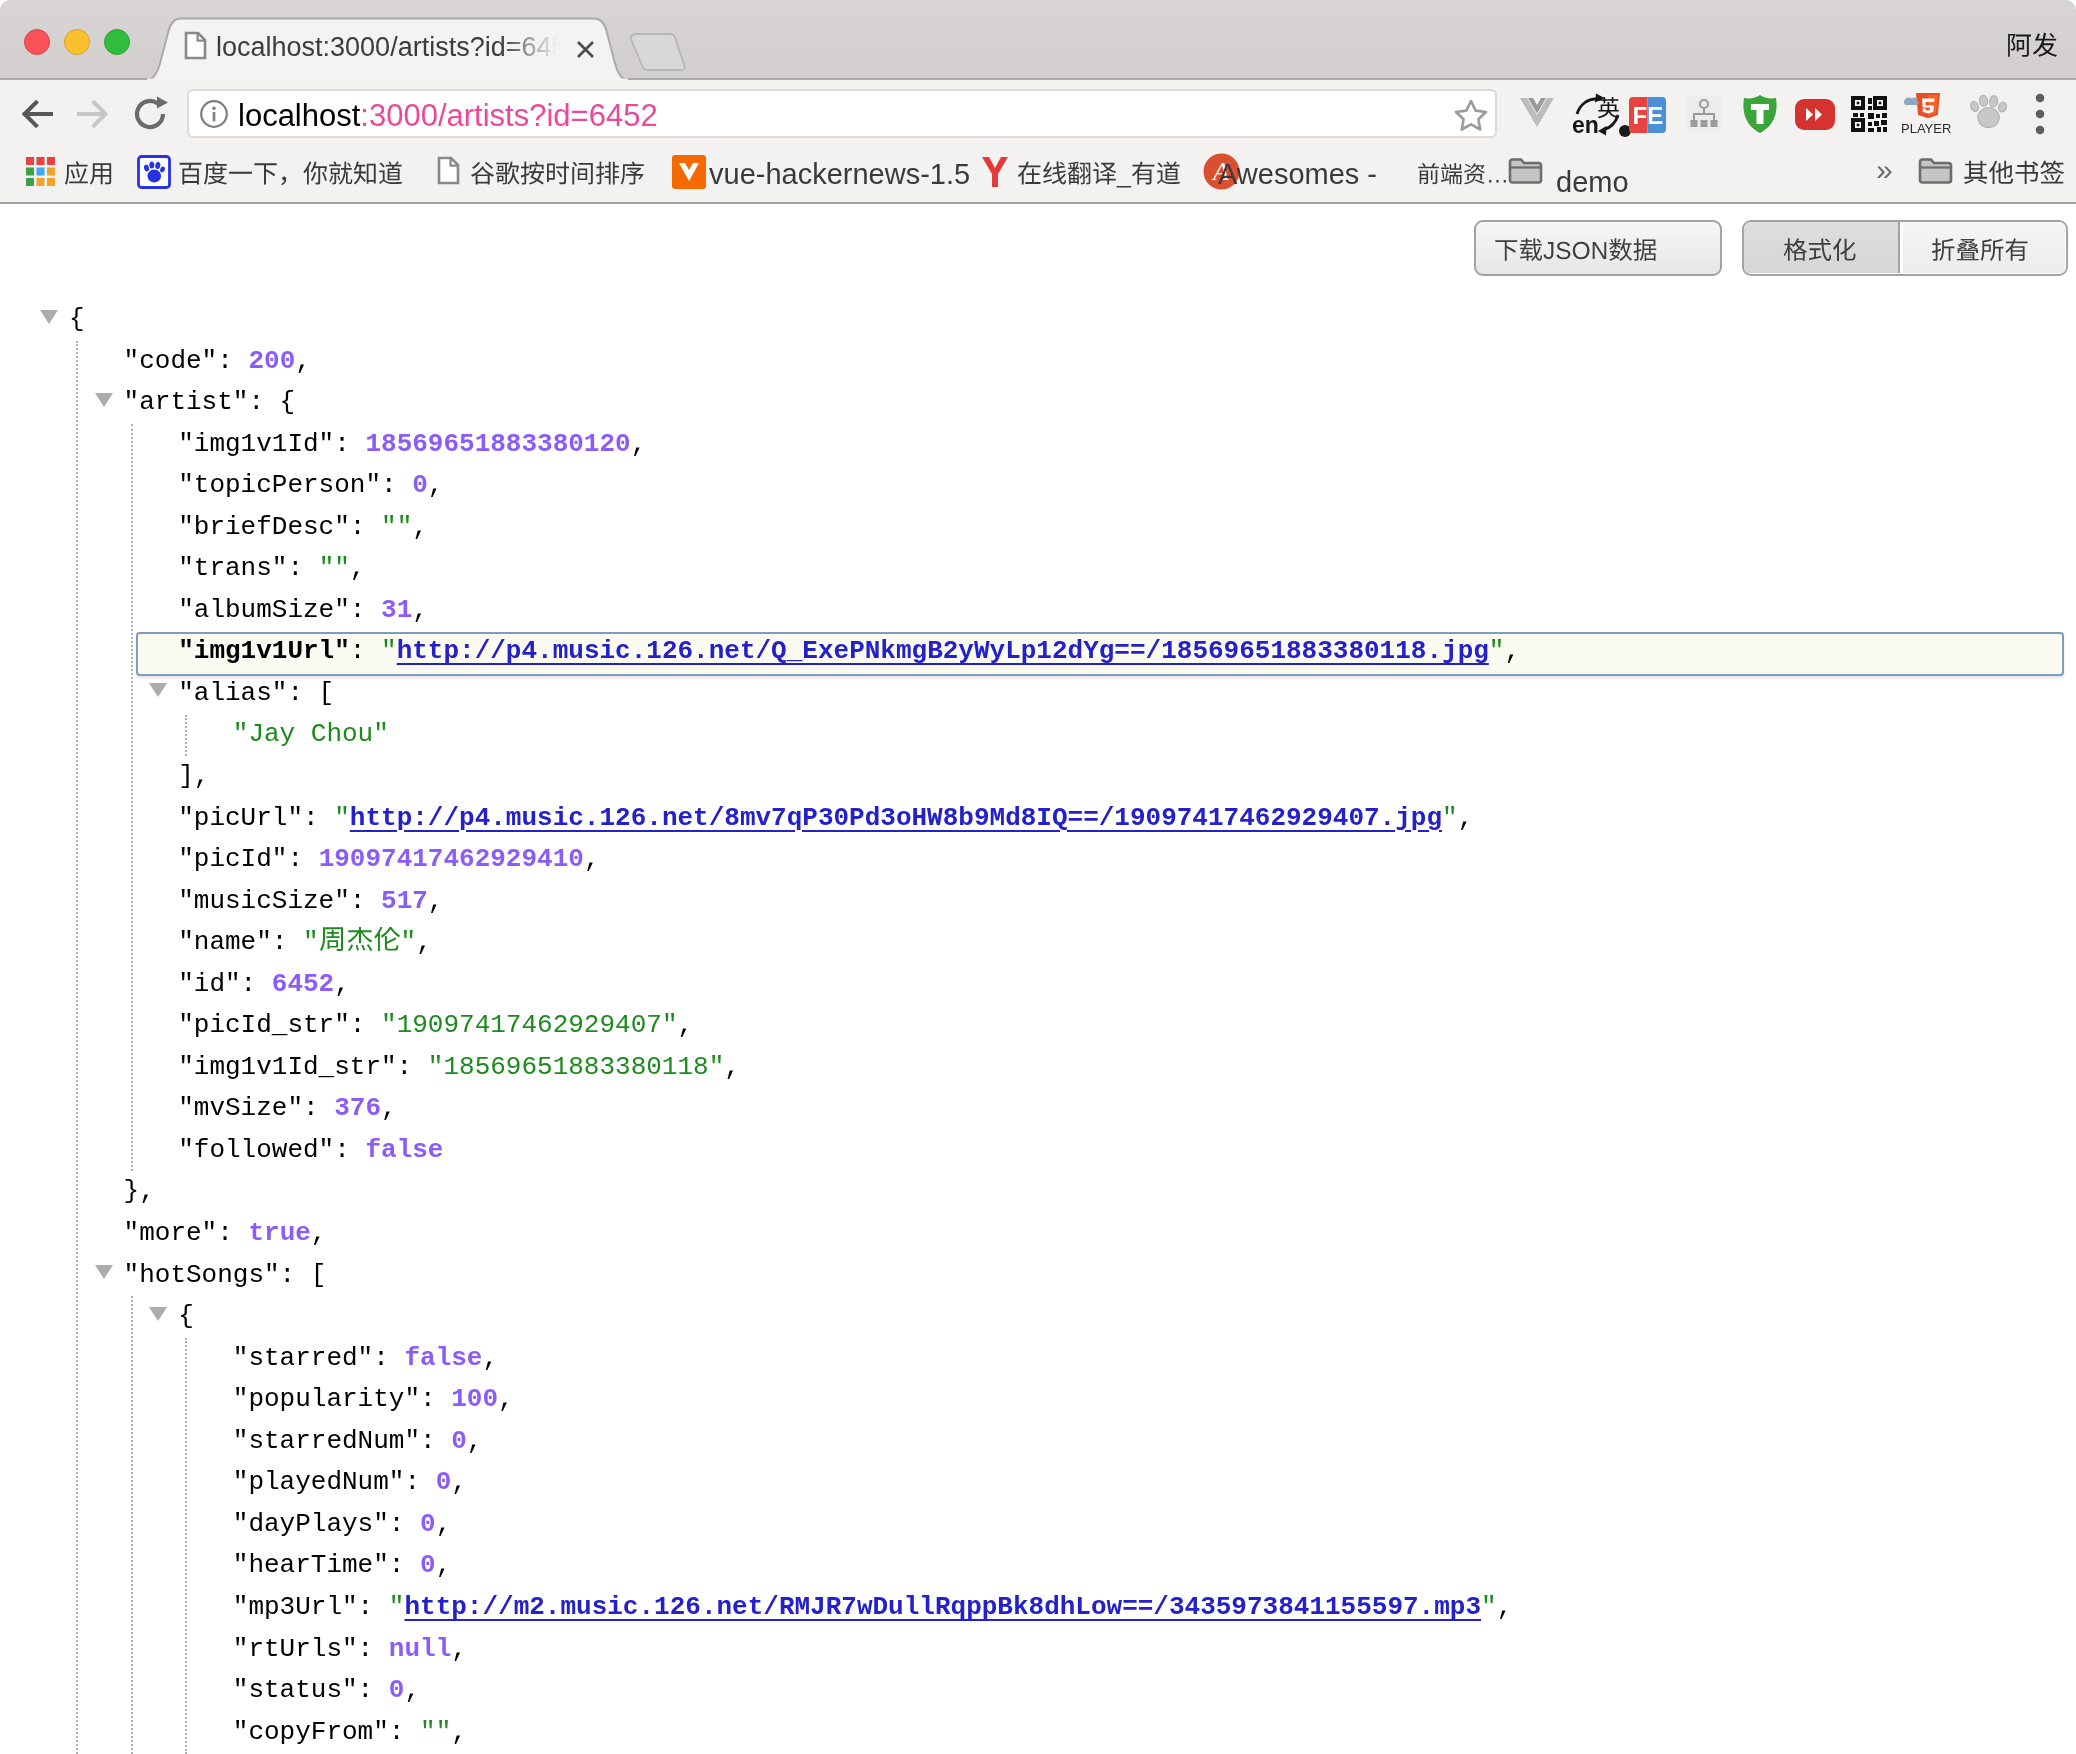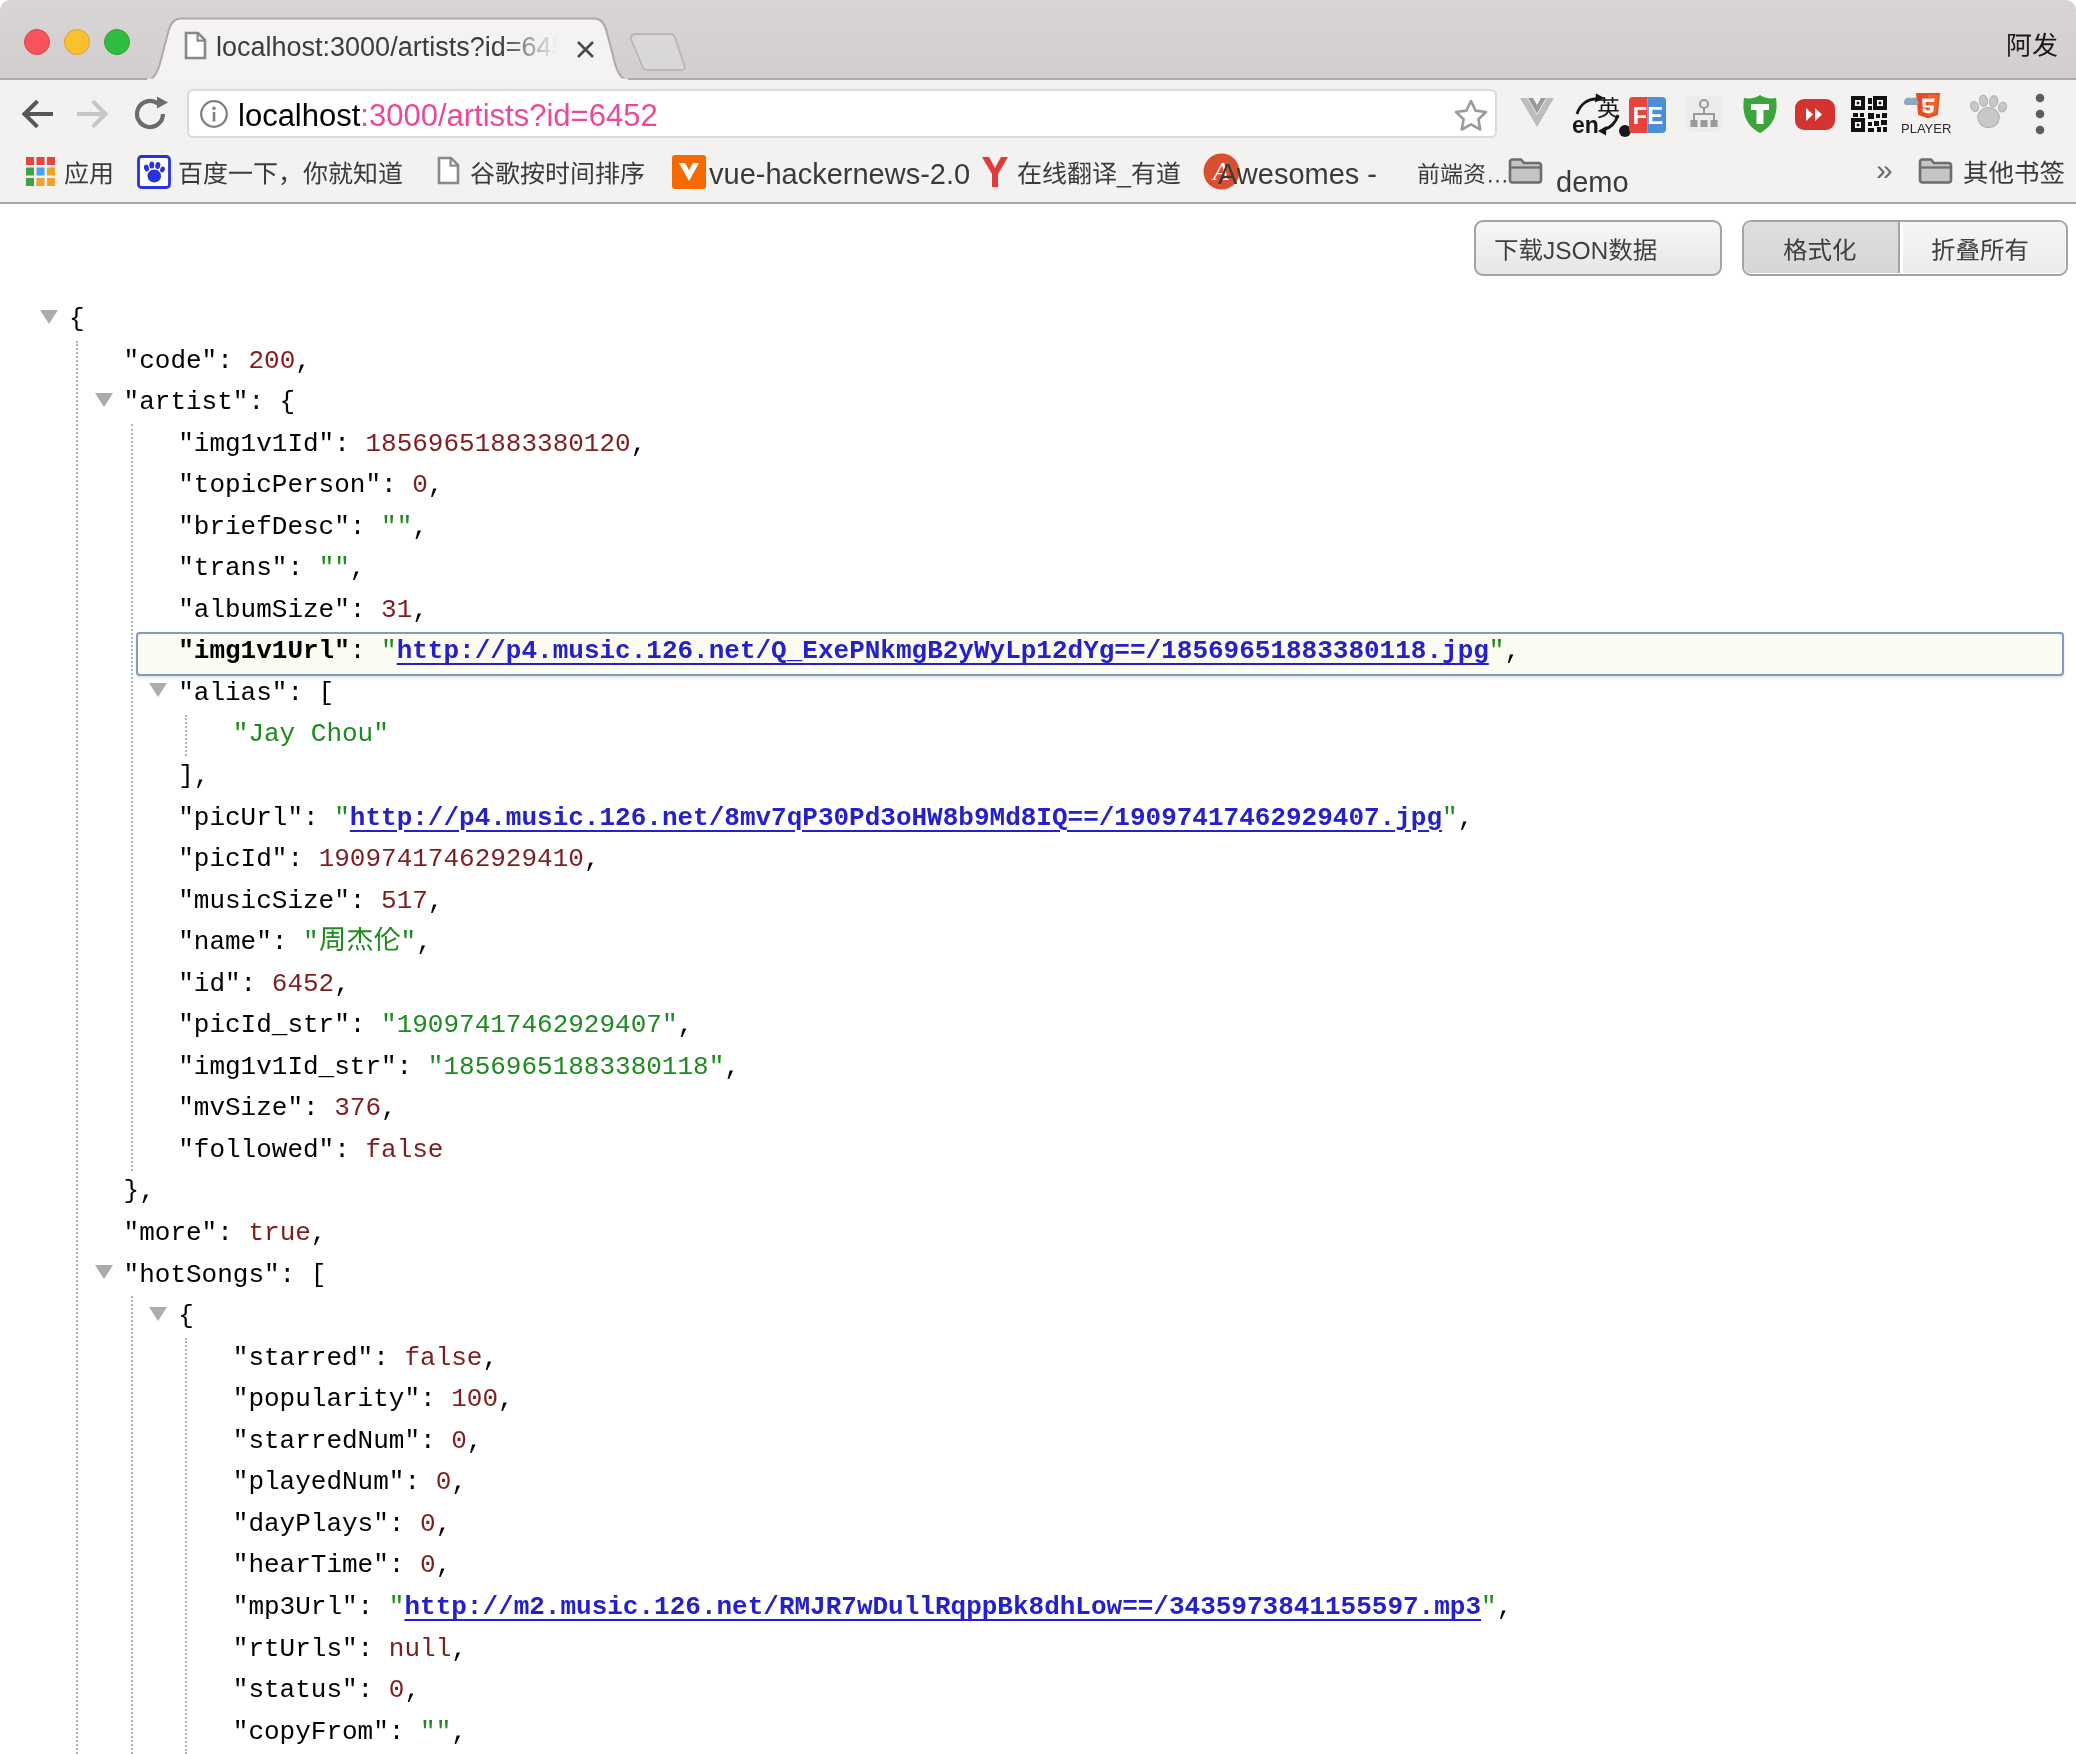--- a/index.html
+++ b/index.html
@@ -7,21 +7,21 @@
 #tbline{position:absolute;left:0;top:78px;width:2076px;height:2px;background:#ACAAAA}
 #toolbar{position:absolute;left:0;top:80px;width:2076px;height:122px;background:#F3F2F1}
 #bmline{position:absolute;left:0;top:202px;width:2076px;height:2px;background:#A5A3A3}
 #content{position:absolute;left:0;top:204px;width:2076px;height:1550px;background:#fff}
 .light{position:absolute;top:29px;width:26px;height:26px;border-radius:50%}
 #urlbar{position:absolute;left:187px;top:89px;width:1310px;height:49px;background:#fff;border:2px solid #DBD9D9;border-radius:6px}
 .urltext{position:absolute;left:238px;top:98px;font-size:31px;letter-spacing:0;color:#2A2A2A;white-space:pre}
 .bmtext{position:absolute;font-size:29px;color:#3A3A3A;white-space:pre}
 #jsonwrap{position:absolute;left:0;top:299px;width:2076px;font-family:"Liberation Mono",monospace;font-size:26px;line-height:41.55px;color:#000;white-space:pre}
 .row{position:relative;height:41.55px}
-.num{color:#7f1d1d;font-weight:normal}
+.num{color:#8b5cf6;font-weight:bold}
 .str{color:#1C8A1C}
 .lnk{color:#2420CA;font-weight:bold;text-decoration:underline;text-decoration-thickness:2px;text-underline-offset:5px}
 .tri{position:absolute;width:0;height:0;border-left:9px solid transparent;border-right:9px solid transparent;border-top:14px solid #ACACAC}
 .guide{position:absolute;width:0;border-left:2px dotted #AFAFAF}
 .btn{position:absolute;top:220px;height:56px;border:2.5px solid #A4A2A2;border-radius:9px;background:linear-gradient(#F8F7F6,#E8E6E5)}
 </style></head><body>
 
 <div id="titlebar"></div>
 <div id="tbline"></div>
 <div id="toolbar"></div>
@@ -187,21 +187,21 @@
 <path d="M2 2 L14 2 L21 9 L21 27 L2 27 Z" fill="#fff" stroke="#8A8888" stroke-width="2.6"></path>
 <path d="M13.6 2.6 L13.6 9.6 L20.6 9.6" fill="none" stroke="#8A8888" stroke-width="2.2"></path>
   </svg>
 <svg style="position:absolute;left:470.0px;top:155.5px;" width="175.0" height="34.0" viewBox="0 -26.50 175.00 34.00">
     <path fill="#3A3A3A" d="M14.7 -19.5C17.1 -17.8 20.1 -15.2 21.5 -13.6L23.1 -14.8C21.6 -16.4 18.5 -18.9 16.2 -20.6ZM8.4 -20.4C6.8 -18.3 4.3 -16.2 2 -14.9C2.5 -14.6 3.2 -13.9 3.6 -13.5C5.8 -15 8.5 -17.4 10.2 -19.7ZM12.4 -16.6C10.2 -12.8 5.6 -9.2 1 -7.7C1.4 -7.2 1.9 -6.4 2.1 -5.8C3.2 -6.3 4.4 -6.9 5.6 -7.5V2H7.5V1H17.7V2H19.7V-7.3C20.7 -6.7 21.7 -6.2 22.8 -5.8C23.1 -6.4 23.7 -7.2 24.2 -7.6C20.2 -8.9 15.9 -11.9 13.5 -14.8L14 -15.5ZM7.5 -0.7V-6.4H17.7V-0.7ZM6.3 -8C8.7 -9.5 10.8 -11.4 12.5 -13.4C14.1 -11.4 16.2 -9.5 18.6 -8Z M29 -15.3H31.9V-12.8H29ZM27.6 -16.7V-11.5H33.4V-16.7ZM26 -9.9V-8.2H35.3V0.1C35.3 0.4 35.2 0.5 34.9 0.5C34.6 0.5 33.5 0.5 32.4 0.5C32.6 0.9 32.9 1.5 32.9 1.9C34.5 1.9 35.5 1.9 36.1 1.6C36.8 1.4 37 1 37 0.1V-8.2H39.3V-9.9H36.9V-18.2H38.7V-19.8H26.3V-18.2H35.1V-9.9ZM27.3 -6.7V-0.2H28.9V-1.3H33.5V-6.7ZM28.9 -5.2H32V-2.7H28.9ZM40.8 -21C40.2 -17.3 39.1 -13.7 37.5 -11.4C38 -11.2 38.8 -10.7 39.1 -10.4C40 -11.7 40.7 -13.4 41.3 -15.3H46.9C46.6 -13.6 46.2 -11.8 45.9 -10.7L47.4 -10.2C48 -11.8 48.6 -14.5 49 -16.7L47.7 -17.1L47.4 -17H41.8C42.1 -18.2 42.4 -19.5 42.6 -20.7ZM42.4 -13.8V-12.1C42.4 -8.5 42 -3.2 37.2 0.8C37.6 1.1 38.2 1.7 38.5 2.1C41.3 -0.3 42.7 -3.1 43.5 -5.8C44.4 -2.5 45.9 -0.2 48.3 2C48.6 1.5 49.1 1 49.5 0.6C46.5 -2 45 -5 44.1 -10C44.1 -10.7 44.2 -11.4 44.2 -12.1V-13.8Z M69.3 -9.5C68.9 -7.1 68.1 -5.2 66.9 -3.8C65.5 -4.5 64.2 -5.2 62.9 -5.9C63.5 -6.9 64 -8.2 64.6 -9.5ZM60.4 -5.2C62 -4.5 63.8 -3.5 65.6 -2.5C63.9 -1.1 61.8 -0.2 59 0.4C59.3 0.8 59.7 1.6 59.9 2C63 1.2 65.4 0.1 67.2 -1.5C69.3 -0.2 71.2 1 72.5 2.1L73.8 0.6C72.5 -0.4 70.6 -1.6 68.5 -2.9C69.8 -4.5 70.8 -6.7 71.3 -9.5H74V-11.2H65.3C65.8 -12.4 66.2 -13.7 66.6 -14.9L64.7 -15.1C64.3 -13.9 63.8 -12.5 63.3 -11.2H58.9V-9.5H62.5C61.9 -7.9 61.1 -6.4 60.4 -5.2ZM59.6 -17.8V-12.9H61.4V-16.1H71.8V-13H73.6V-17.8H67.8C67.5 -18.8 67.1 -20.1 66.7 -21.1L64.8 -20.8C65.2 -19.9 65.5 -18.8 65.8 -17.8ZM54.4 -21V-16H51V-14.2H54.4V-8L50.8 -6.9L51.2 -5.1L54.4 -6.1V-0.2C54.4 0.2 54.3 0.3 54 0.3C53.6 0.3 52.6 0.3 51.5 0.3C51.7 0.8 52 1.6 52 2C53.7 2 54.7 2 55.4 1.7C56 1.4 56.2 0.9 56.2 -0.2V-6.7L59.4 -7.7L59.2 -9.4L56.2 -8.5V-14.2H58.9V-16H56.2V-21Z M86.8 -11.3C88.2 -9.4 89.9 -6.7 90.7 -5.2L92.3 -6.2C91.5 -7.7 89.8 -10.2 88.4 -12.1ZM83.1 -10.1V-4.4H78.8V-10.1ZM83.1 -11.7H78.8V-17.2H83.1ZM77 -18.9V-0.6H78.8V-2.7H84.8V-18.9ZM94.1 -20.9V-16H86V-14.2H94.1V-0.8C94.1 -0.3 93.9 -0.2 93.4 -0.2C92.8 -0.1 91 -0.1 89 -0.2C89.3 0.4 89.6 1.2 89.8 1.8C92.2 1.8 93.8 1.7 94.8 1.4C95.7 1.1 96 0.6 96 -0.8V-14.2H99V-16H96V-20.9Z M102.3 -15.4V2H104.2V-15.4ZM102.7 -19.8C103.8 -18.7 105.1 -17.1 105.7 -16.1L107.2 -17.1C106.6 -18.2 105.3 -19.6 104.1 -20.7ZM109.5 -7.4H115.5V-4H109.5ZM109.5 -12.3H115.5V-9H109.5ZM107.8 -13.9V-2.5H117.2V-13.9ZM108.8 -19.6V-17.8H120.9V-0.3C120.9 0.1 120.8 0.2 120.5 0.2C120.2 0.2 119.1 0.2 118.1 0.2C118.3 0.6 118.6 1.4 118.7 1.9C120.2 1.9 121.3 1.9 122 1.6C122.6 1.2 122.8 0.8 122.8 -0.3V-19.6Z M129.6 -21V-16H126.4V-14.2H129.6V-8.7L126 -7.8L126.4 -5.9L129.6 -6.9V-0.4C129.6 -0 129.4 0.1 129.1 0.1C128.8 0.1 127.9 0.1 126.8 0.1C127.1 0.6 127.3 1.3 127.4 1.8C128.9 1.8 129.9 1.8 130.5 1.5C131.1 1.2 131.3 0.7 131.3 -0.4V-7.4L134.3 -8.3L134.1 -10L131.3 -9.2V-14.2H134.1V-16H131.3V-21ZM134.5 -6.3V-4.6H138.8V2H140.6V-20.8H138.8V-16.7H135V-15H138.8V-11.5H135.1V-9.9H138.8V-6.3ZM142.9 -20.8V2H144.7V-4.5H149.1V-6.2H144.7V-9.9H148.5V-11.5H144.7V-15H148.8V-16.7H144.7V-20.8Z M159.3 -10.9C160.9 -10.2 162.9 -9.2 164.6 -8.4H155.8V-6.8H163.6V-0.2C163.6 0.2 163.4 0.3 162.9 0.3C162.4 0.3 160.8 0.3 158.9 0.3C159.2 0.8 159.5 1.5 159.6 2C161.8 2 163.3 2 164.2 1.8C165.2 1.5 165.4 1 165.4 -0.2V-6.8H170.8C170 -5.6 169 -4.5 168.2 -3.7L169.7 -2.9C171 -4.2 172.4 -6.1 173.7 -7.9L172.4 -8.5L172.1 -8.4H167.4L167.6 -8.6C167.1 -8.9 166.4 -9.2 165.7 -9.6C167.8 -10.7 169.9 -12.3 171.4 -13.9L170.2 -14.8L169.8 -14.7H157.2V-13.1H168.1C166.9 -12.1 165.5 -11.1 164.1 -10.4C162.8 -11 161.5 -11.6 160.4 -12ZM161.8 -20.6C162.2 -19.9 162.6 -19 162.9 -18.2H153V-11.2C153 -7.6 152.8 -2.6 150.8 1C151.2 1.2 152 1.8 152.3 2.1C154.5 -1.7 154.8 -7.4 154.8 -11.2V-16.4H173.8V-18.2H165.1C164.7 -19 164.1 -20.2 163.6 -21.1Z"></path>
   </svg>
 <svg class="abs" style="left:672px;top:155px" width="34" height="34" viewBox="0 0 34 34">
 <rect x="0" y="0" width="34" height="34" rx="3" fill="#F56A00"></rect>
 <path d="M7 8 L13 8 L17 15 L21 8 L27 8 L17 26 Z" fill="#fff"></path>
   </svg>
-<div class="bmtext" style="left:709px;top:158px">vue-hackernews-2.0</div>
+<div class="bmtext" style="left:709px;top:158px">vue-hackernews-1.5</div>
 <svg class="abs" style="left:979px;top:155px" width="32" height="34" viewBox="0 0 32 34">
 <path d="M3 2 L10 2 L16 13 L22 2 L29 2 L19 19 L19 32 L13 32 L13 19 Z" fill="#E23A3A"></path>
   </svg>
 <svg style="position:absolute;left:1017.0px;top:155.5px;" width="163.9" height="34.0" viewBox="0 -26.50 163.90 34.00">
     <path fill="#3A3A3A" d="M9.8 -21C9.4 -19.7 9 -18.4 8.5 -17.1H1.6V-15.3H7.6C6 -12.1 3.8 -9.2 1 -7.2C1.2 -6.7 1.7 -5.9 1.9 -5.4C3 -6.2 4 -7 4.8 -8V1.9H6.7V-10.2C7.9 -11.8 8.9 -13.5 9.8 -15.3H23.5V-17.1H10.5C11 -18.2 11.4 -19.4 11.7 -20.5ZM15 -14V-9.2H9.3V-7.5H15V-0.4H8.3V1.4H23.5V-0.4H16.8V-7.5H22.5V-9.2H16.8V-14Z M26.4 -1.4 26.8 0.5C29.1 -0.2 32 -1.2 35 -2L34.7 -3.6C31.6 -2.7 28.4 -1.9 26.4 -1.4ZM42.6 -19.5C43.9 -18.9 45.4 -17.9 46.2 -17.2L47.3 -18.4C46.5 -19.1 44.9 -20 43.7 -20.6ZM26.8 -10.6C27.1 -10.8 27.8 -10.9 30.8 -11.3C29.7 -9.7 28.7 -8.4 28.2 -7.9C27.5 -7 26.9 -6.4 26.4 -6.3C26.6 -5.8 26.9 -4.9 26.9 -4.5C27.5 -4.9 28.3 -5.1 34.6 -6.4C34.5 -6.8 34.5 -7.5 34.6 -8L29.6 -7.1C31.5 -9.3 33.4 -12.1 35 -14.8L33.5 -15.8C33 -14.8 32.4 -13.9 31.9 -13L28.7 -12.7C30.2 -14.8 31.6 -17.5 32.7 -20.1L31 -20.9C30 -17.9 28.1 -14.7 27.6 -13.9C27.1 -13.1 26.6 -12.5 26.2 -12.4C26.4 -11.9 26.7 -11 26.8 -10.6ZM47.2 -8.7C46.2 -7.2 44.8 -5.7 43.2 -4.5C42.8 -5.8 42.5 -7.4 42.2 -9.2L48.6 -10.4L48.3 -12L42 -10.9C41.9 -11.9 41.7 -13 41.7 -14.2L47.9 -15.1L47.6 -16.8L41.5 -15.9C41.5 -17.5 41.5 -19.2 41.5 -21.1H39.6C39.6 -19.2 39.7 -17.4 39.8 -15.6L35.8 -15L36.1 -13.3L39.9 -13.9C40 -12.7 40.1 -11.6 40.2 -10.5L35.3 -9.6L35.6 -7.9L40.4 -8.8C40.7 -6.8 41.1 -4.9 41.7 -3.3C39.5 -1.9 37.1 -0.8 34.5 0C35 0.4 35.5 1.1 35.7 1.6C38 0.7 40.3 -0.4 42.3 -1.7C43.3 0.6 44.7 1.9 46.4 1.9C48.2 1.9 48.7 1.1 49.1 -1.7C48.7 -1.9 48 -2.3 47.7 -2.7C47.5 -0.5 47.3 0.1 46.6 0.1C45.5 0.1 44.6 -0.9 43.8 -2.8C45.8 -4.2 47.5 -6 48.8 -8Z M62.8 -15.4C63.4 -13.8 64.1 -11.7 64.4 -10.4L65.7 -10.9C65.5 -12.1 64.7 -14.2 64 -15.8ZM68.3 -15.5C69 -13.9 69.7 -11.8 70 -10.5L71.3 -10.9C71 -12.2 70.3 -14.2 69.6 -15.8ZM60 -18.4C59.8 -17.4 59.1 -16 58.6 -15H57.8V-18.8C59.4 -19 60.8 -19.2 62 -19.5L61 -20.8C58.7 -20.3 54.7 -19.8 51.4 -19.6C51.6 -19.3 51.8 -18.7 51.8 -18.3C53.2 -18.4 54.7 -18.5 56.2 -18.7V-15H51.2V-13.5H55.6C54.4 -11.9 52.5 -10.1 50.9 -9.2C51.2 -8.7 51.5 -8 51.7 -7.5L52.1 -7.8V2H53.6V0.6H60.2V1.7H61.8V-8H52.4C53.7 -9.1 55.1 -10.6 56.2 -12.1V-8.5H57.8V-12.2C59.1 -11.2 60.8 -9.7 61.5 -8.9L62.5 -10.4C61.8 -10.9 59.3 -12.7 58.1 -13.5H62.1V-15H60.1C60.6 -15.9 61.1 -16.9 61.5 -17.9ZM52.5 -17.8C52.9 -16.9 53.3 -15.7 53.5 -15L54.8 -15.4C54.6 -16.1 54.2 -17.2 53.8 -18.1ZM56.3 -3.1V-1H53.6V-3.1ZM57.7 -3.1H60.2V-1H57.7ZM56.3 -4.5H53.6V-6.5H56.3ZM57.7 -4.5V-6.5H60.2V-4.5ZM62.3 -5 63.2 -3.7C64.1 -4.7 65.2 -5.8 66.2 -7V-0.2C66.2 0.2 66.1 0.2 65.8 0.2C65.5 0.3 64.6 0.3 63.6 0.2C63.9 0.7 64.1 1.5 64.2 1.9C65.5 1.9 66.4 1.9 67 1.6C67.5 1.3 67.7 0.8 67.7 -0.2V-19.8H62.8V-18.2H66.2V-9.1C64.7 -7.5 63.3 -6 62.3 -5ZM68 -5.2 69 -4C69.8 -4.9 70.8 -5.9 71.7 -7V-0.2C71.7 0.2 71.6 0.2 71.3 0.2C71 0.2 70 0.3 69 0.2C69.3 0.7 69.5 1.5 69.6 1.9C71 1.9 71.9 1.9 72.5 1.6C73.1 1.3 73.3 0.8 73.3 -0.2V-19.8H68.3V-18.2H71.7V-9.1C70.3 -7.6 69 -6.2 68 -5.2Z M77.5 -19.5C78.6 -18.2 79.9 -16.3 80.4 -15.2L82 -16.2C81.3 -17.4 80 -19.2 78.9 -20.4ZM90.3 -10.3V-8.1H85.3V-6.4H90.3V-3.8H83.9V-3.1L83.5 -4L81.5 -2.5V-13.2H76.2V-11.4H79.7V-2.4C79.7 -1.2 78.9 -0.4 78.5 0C78.8 0.3 79.3 1 79.5 1.4C79.8 0.9 80.4 0.4 83.9 -2.2V-2.1H90.3V2.1H92.1V-2.1H98.8V-3.8H92.1V-6.4H97.1V-8.1H92.1V-10.3ZM95 -18C94.1 -16.7 92.8 -15.5 91.3 -14.4C90 -15.5 88.8 -16.7 87.9 -18ZM84.2 -19.7V-18H86C87 -16.3 88.3 -14.8 89.8 -13.5C87.7 -12.2 85.3 -11.3 83 -10.8C83.3 -10.4 83.8 -9.7 84 -9.2C86.5 -9.9 89.1 -11 91.3 -12.4C93.3 -11.1 95.6 -10.1 98.1 -9.4C98.4 -9.9 98.9 -10.7 99.3 -11C97 -11.5 94.8 -12.3 92.9 -13.4C94.9 -15 96.7 -16.8 97.8 -19.1L96.5 -19.8L96.2 -19.7Z M99.6 5V3.4H114.2V5Z M123.7 -21C123.4 -19.9 123 -18.8 122.6 -17.8H115.5V-16H121.8C120.2 -12.7 117.9 -9.7 114.9 -7.6C115.3 -7.2 115.9 -6.6 116.1 -6.2C117.7 -7.3 119.1 -8.6 120.3 -10.2V2H122.1V-3H132.6V-0.4C132.6 0 132.5 0.2 132.1 0.2C131.6 0.2 130.1 0.2 128.4 0.1C128.7 0.7 128.9 1.4 129 1.9C131.2 1.9 132.6 1.9 133.4 1.7C134.2 1.3 134.5 0.8 134.5 -0.4V-13.1H122.3C122.9 -14.1 123.4 -15 123.8 -16H137.4V-17.8H124.6C125 -18.7 125.3 -19.6 125.6 -20.6ZM122.1 -7.2H132.6V-4.6H122.1ZM122.1 -8.8V-11.4H132.6V-8.8Z M140.5 -19.1C141.8 -17.9 143.4 -16.1 144.1 -14.9L145.6 -16C144.9 -17.1 143.3 -18.8 142 -20ZM150.3 -9.2H158.7V-7.1H150.3ZM150.3 -5.8H158.7V-3.7H150.3ZM150.3 -12.6H158.7V-10.5H150.3ZM148.5 -14V-2.2H160.5V-14H154.5C154.8 -14.7 155.1 -15.4 155.4 -16.1H162.6V-17.7H157.9C158.5 -18.5 159.1 -19.5 159.7 -20.5L157.9 -21C157.5 -20 156.7 -18.7 156 -17.7H151.3L152.6 -18.3C152.3 -19.1 151.5 -20.3 150.8 -21.1L149.3 -20.4C149.9 -19.6 150.6 -18.5 150.9 -17.7H146.7V-16.1H153.3C153.2 -15.5 152.9 -14.7 152.7 -14ZM145.5 -12.1H140.2V-10.3H143.7V-2.6C142.5 -2.1 141.3 -1.1 140 0.2L141.1 1.7C142.4 0.2 143.7 -1.2 144.6 -1.2C145.2 -1.2 145.9 -0.4 147 0.2C148.7 1.2 150.9 1.4 153.8 1.4C156.2 1.4 160.6 1.3 162.4 1.2C162.5 0.6 162.8 -0.2 163 -0.7C160.5 -0.4 156.8 -0.2 153.9 -0.2C151.2 -0.2 149 -0.4 147.4 -1.3C146.5 -1.8 146 -2.2 145.5 -2.5Z"></path>
   </svg>
 <svg class="abs" style="left:1203px;top:153px" width="37" height="37" viewBox="0 0 37 37">
 <circle cx="18.5" cy="18.5" r="18" fill="#D8502F"></circle>
 <text x="10" y="27" font-family="Liberation Serif" font-style="italic" font-size="26" fill="#fff">A</text>
   </svg>

